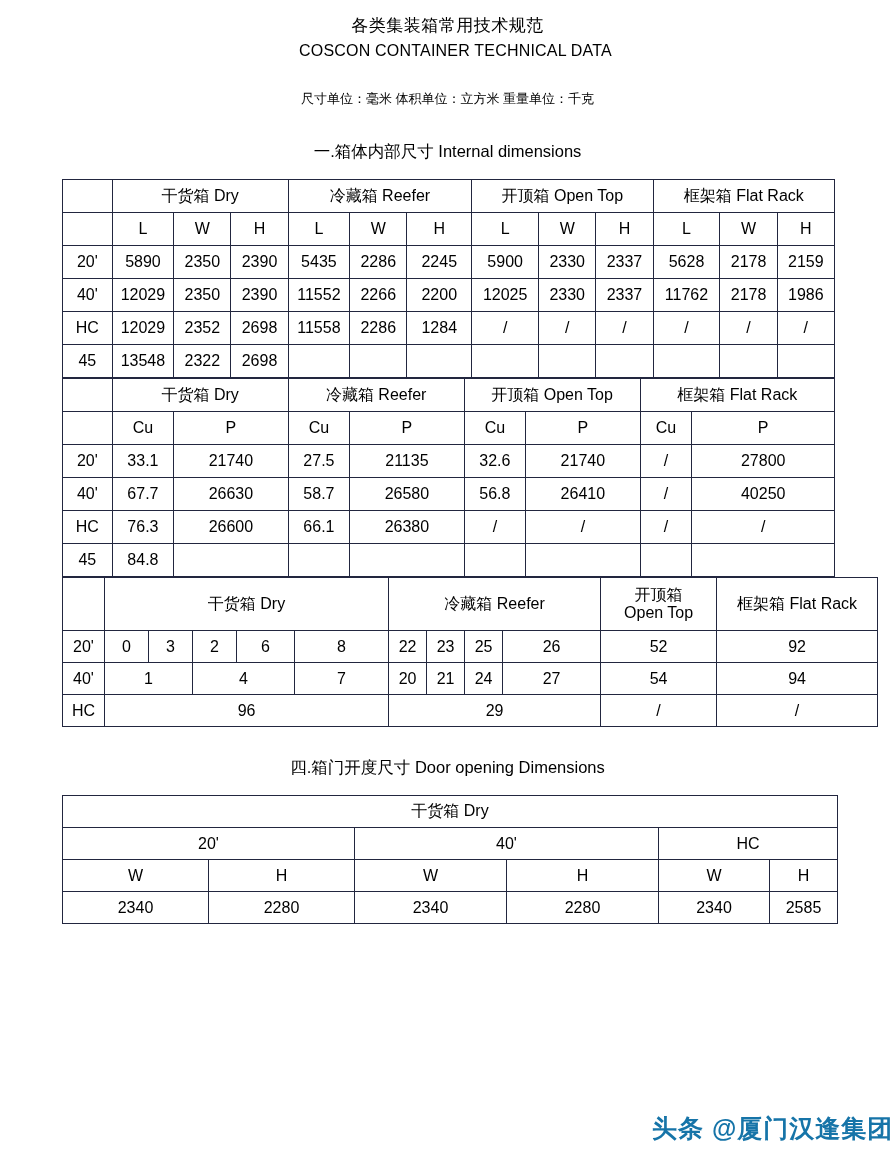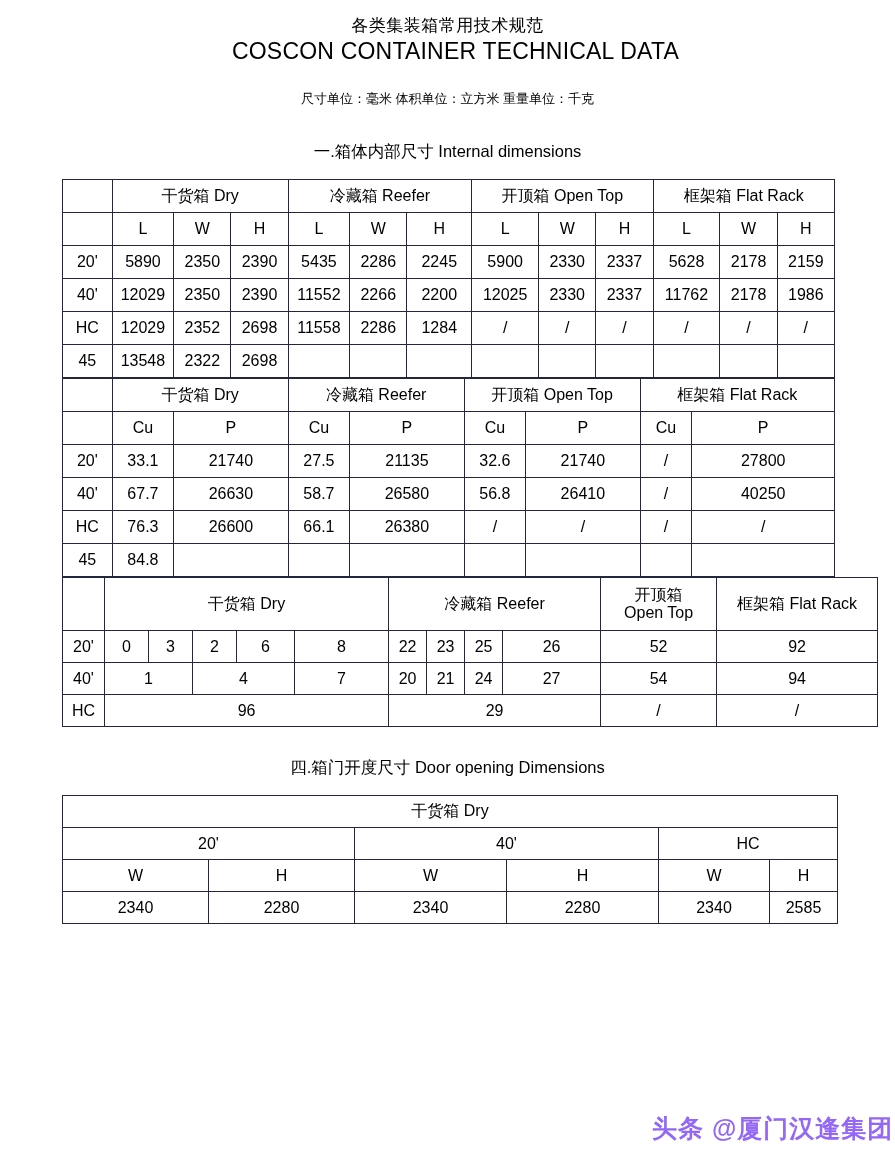--- a/index.html
+++ b/index.html
@@ -27,21 +27,21 @@
   .doc-header {
     text-align: center;
     padding-top: 14px;
   }
   .title-cn {
     font-size: 17px;
     line-height: 24px;
     letter-spacing: 0.5px;
   }
   .title-en {
-    font-size: 23px;
+    font-size: 16px;
     line-height: 26px;
     letter-spacing: 0.2px;
     margin-left: 16px;
   }
   .units-block {
     margin-top: 22px;
   }
   .units-cn {
     font-size: 13px;
     line-height: 25px;
@@ -112,21 +112,21 @@
   #table3 td.grp-head { height: 52px; }
   #table4 td { height: 31px; }
 
   
   .watermark {
     position: absolute;
     left: 652px;
     top: 1112px;
     font-size: 25px;
     font-weight: bold;
-    color: #8b5cf6;
+    color: #0369a1;
     letter-spacing: 1px;
     white-space: nowrap;
     opacity: 0.92;
     pointer-events: none;
   }
 </style>
 </head>
 <body>
 
 <div class="page">

